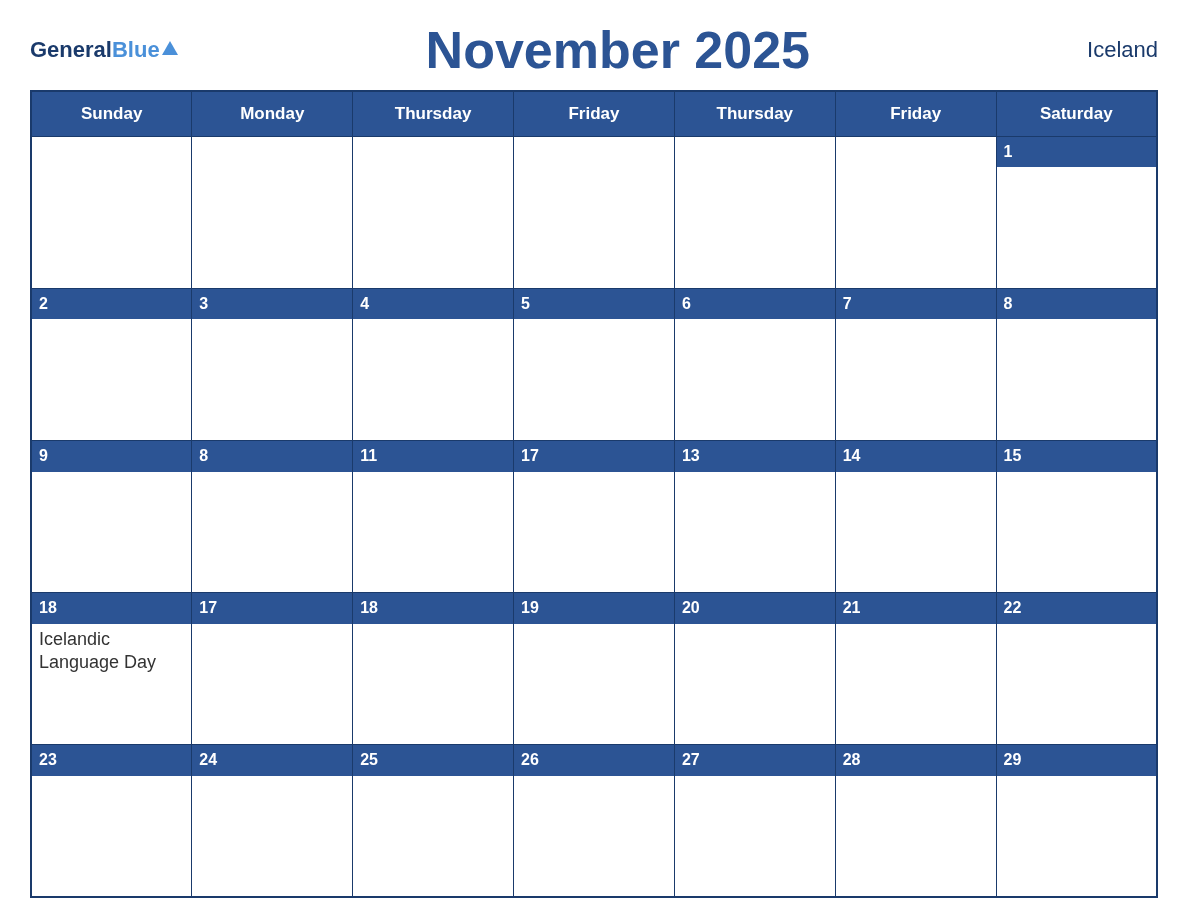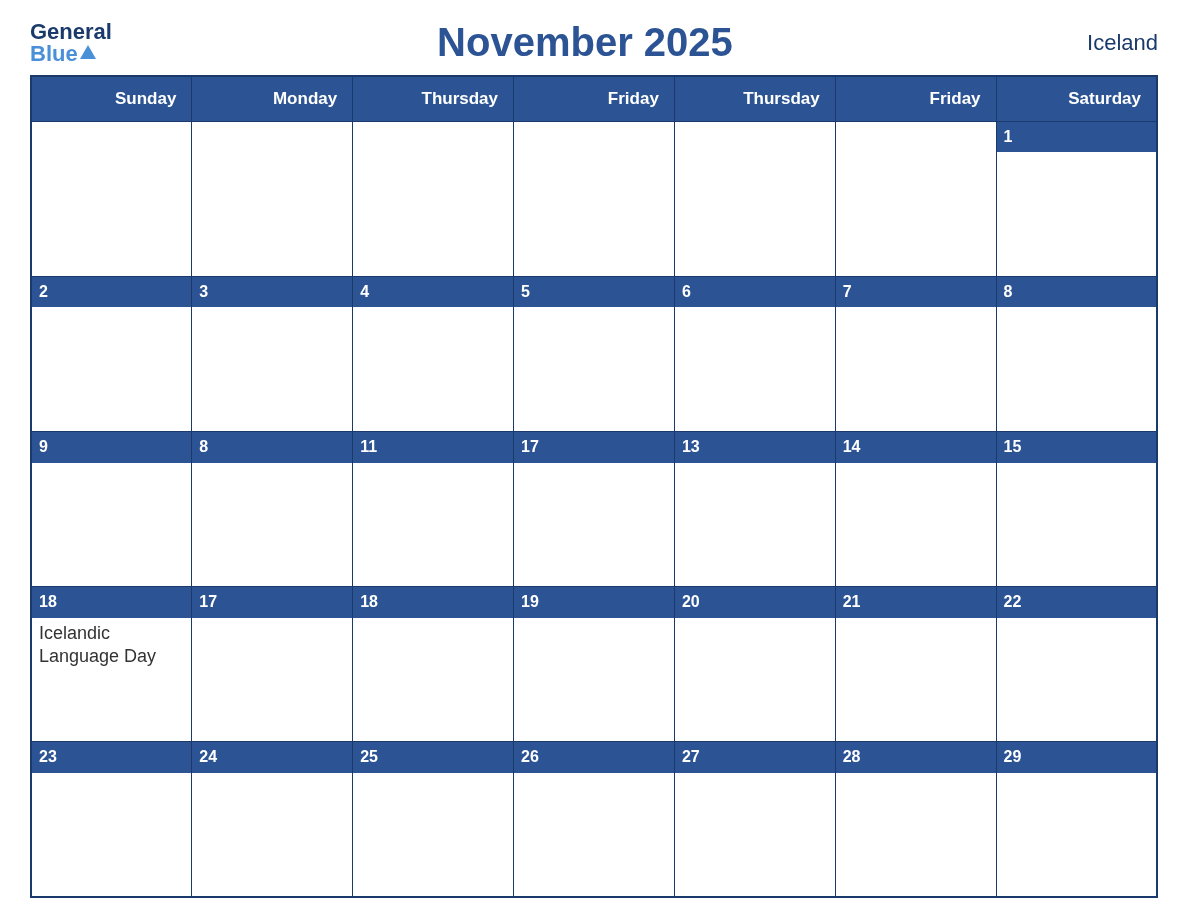--- a/index.html
+++ b/index.html
@@ -17,21 +17,21 @@
     .header {
       width: 100%;
       display: flex;
       align-items: center;
       justify-content: space-between;
       margin-bottom: 10px;
     }
 
     .logo {
       display: flex;
-      flex-direction: column;
+      flex-direction: row;
       align-items: flex-start;
     }
 
     .logo-general {
       font-size: 22px;
       font-weight: bold;
       color: #1a3a6b;
       line-height: 1;
     }
 
@@ -49,21 +49,21 @@
       border-left: 8px solid transparent;
       border-right: 8px solid transparent;
       border-bottom: 14px solid #4a90d9;
       margin-left: 2px;
       vertical-align: middle;
       position: relative;
       top: -2px;
     }
 
     .title {
-      font-size: 40px;
+      font-size: 52px;
       font-weight: bold;
       color: #2c5494;
       text-align: center;
     }
 
     .country {
       font-size: 22px;
       color: #1a3a6b;
       font-weight: normal;
       text-align: right;
@@ -75,21 +75,21 @@
       border-collapse: collapse;
       border: 2px solid #1a3a6b;
       flex: 1;
     }
 
     .calendar thead tr th {
       background-color: #2c5494;
       color: #fff;
       font-size: 17px;
       font-weight: bold;
-      text-align: right;
+      text-align: center;
       padding: 12px 15px;
       border: 1px solid #1a3a6b;
     }
 
     .calendar tbody tr td {
       border: 1px solid #1a3a6b;
       vertical-align: top;
       padding: 0;
       background: #fff;
       height: 110px;

